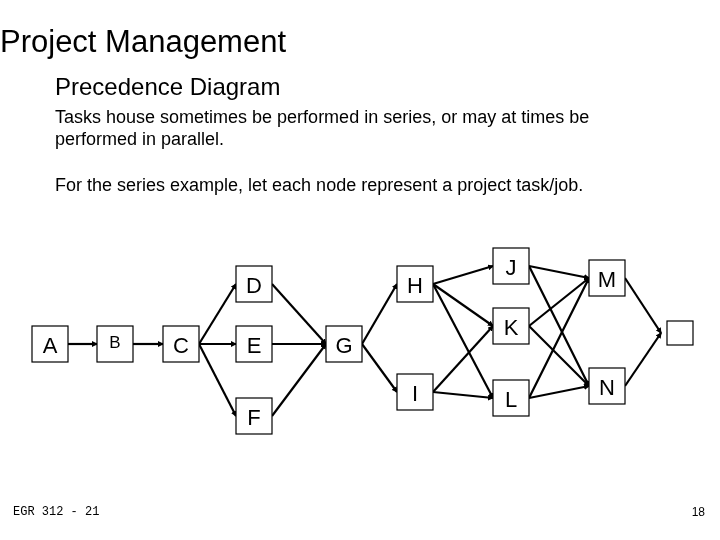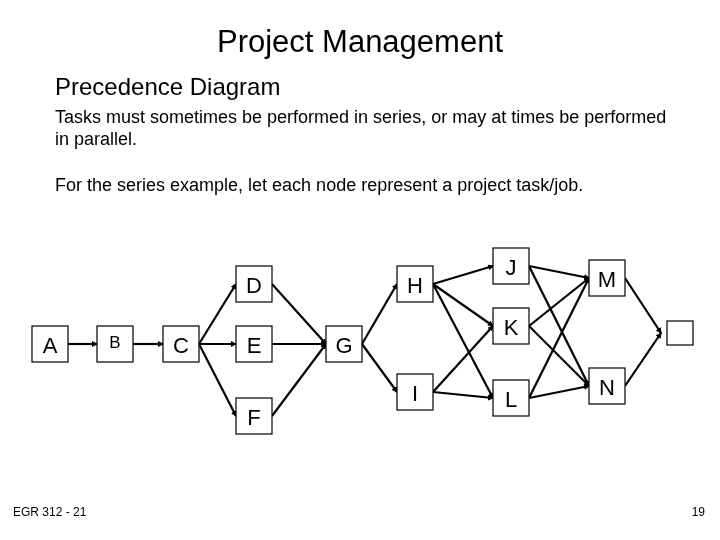--- a/index.html
+++ b/index.html
@@ -1,38 +1,38 @@
 <!DOCTYPE html>
 <html><head>
   <meta charset="utf-8">
   <style>
     html, body { margin: 0; padding: 0; background: #ffffff; }
     body { width: 720px; height: 540px; position: relative; overflow: hidden;
            font-family: "Liberation Sans", sans-serif; color: #000; }
-    .title { position: absolute; left: 0; width: 720px; top: 22px; text-align: center;
+    .title { position: absolute; left: 0; width: 720px; top: 22px; 
              font-size: 31px; line-height: 40px; }
     .subtitle { position: absolute; left: 55px; top: 71px; font-size: 24px; line-height: 32px;
                 text-underline-offset: 3px; text-decoration-thickness: 2px; }
     .body-text { position: absolute; left: 55px; width: 620px; font-size: 18px; line-height: 22px; }
     .p1 { top: 106px; }
     .p2 { top: 174px; }
-    .footer-left { position: absolute; left: 13px; top: 505px; font-size: 12px; }
+    .footer-left { position: absolute; left: 13px; top: 505px; font-size: 12px; font-family: Liberation Mono, monospace; }
     .footer-right { position: absolute; right: 15px; top: 505px; font-size: 12px; }
     svg.diagram { position: absolute; left: 0; top: 0; }
     .node-rect { fill: #ffffff; stroke: #000; stroke-width: 1.2; }
     .node-label { font-family: "Liberation Sans", sans-serif; font-size: 22px; text-anchor: middle; dominant-baseline: central; fill: #000; }
     .node-label.small { font-size: 17px; }
     .edge { stroke: #000; stroke-width: 2.2; fill: none; }
   </style>
 </head>
 <body>
 
 <div class="title">Project Management</div>
 <div class="subtitle">Precedence Diagram</div>
-<div class="body-text p1">Tasks must sometimes be performed in series, or may at times be performed in parallel.</div>
+<div class="body-text p1">Tasks house sometimes be performed in series, or may at times be performed in parallel.</div>
 <div class="body-text p2">For the series example, let each node represent a project task/job.</div>
 
 <svg class="diagram" width="720" height="540">
   <defs>
     <marker id="arrow" markerWidth="6" markerHeight="6" refX="5" refY="3" orient="auto" markerUnits="userSpaceOnUse">
       <path d="M0,0 L6,3 L0,6 Z" fill="#000"></path>
     </marker>
   </defs>
   <g id="edges">
       <line x1="68" y1="344" x2="97" y2="344" class="edge" marker-end="url(#arrow)"></line>
@@ -116,13 +116,13 @@
         <rect x="589" y="368" width="36" height="36" class="node-rect"></rect>
         <text x="607" y="387" class="node-label">N</text>
       </g>
       <g>
         <rect x="667" y="321" width="26" height="24" class="node-rect"></rect>
       </g>
     </g>
 </svg>
 
 <div class="footer-left">EGR 312 - 21</div>
-<div class="footer-right">19</div>
+<div class="footer-right">18</div>
 
 </body></html>

